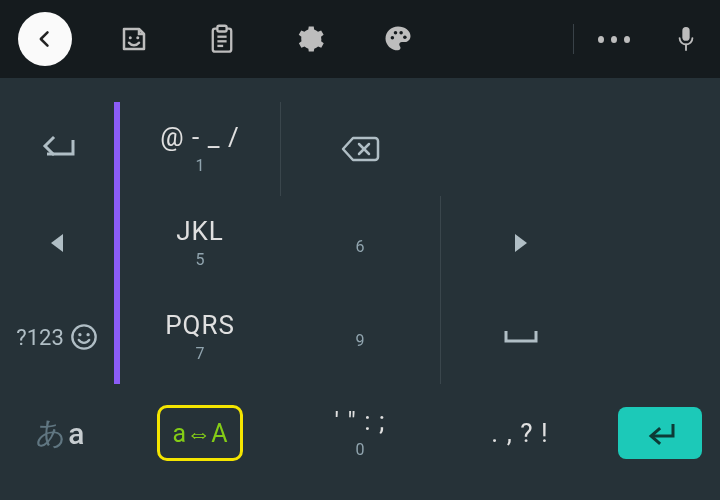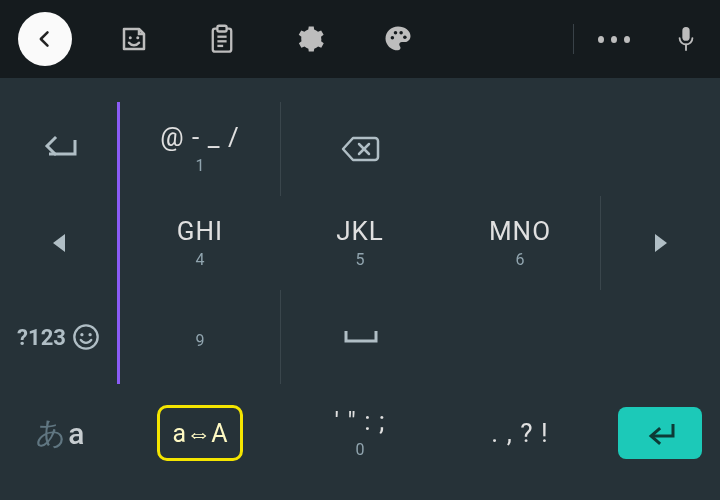--- a/index.html
+++ b/index.html
@@ -46,34 +46,34 @@
   .row:last-child { height: 98px; }
   .key {
     display:flex; flex-direction:column; align-items:center; justify-content:center;
     cursor:pointer; user-select:none;
   }
   .key .main { color:#e0e0e0; font-size:26px; line-height:1; letter-spacing:1px; }
   .key .sub  { color:#90a4ae; font-size:16px; margin-top:6px; }
   .side { color:#b0bec5; }
 
   
-  .col-sep-l { border-right: 3px solid #8b5cf6; font-weight: bold; }
+  .col-sep-l { border-right: 6px solid #8b5cf6; }
   .col-sep-r { border-left: 1px solid #3a464c; }
 
   .small-txt { font-size:22px; color:#b0bec5; }
   .lang { display:flex; align-items:center; gap:2px;}
   .lang .jp { color:#607681; font-size:30px; }
   .lang .en { color:#c7cdd0; font-size:30px; font-weight:500; }
 
   .case-key {
     border: 3px solid #f4e500;
     border-radius: 10px;
     width: 86px; height: 56px;
     display:flex; align-items:center; justify-content:center;
-    color:#fef9c3; font-size:25px;
+    color:#84cc16; font-size:25px;
     margin: 0 auto;
   }
   .enter-key {
     width: 84px; height: 52px; border-radius: 8px;
     background: #1cc9b8;
     display:flex; align-items:center; justify-content:center;
     margin: 0 auto;
   }
 
   svg { display:block; }
@@ -157,49 +157,48 @@
     </div>
   </div>
 
   <div class="row">
     <div class="key side col-sep-l">
       <svg width="18" height="22" viewBox="0 0 18 22">
           <path d="M15 2v18L3 11z" fill="#b0bec5"></path>
         </svg>
     </div>
     <div class="key">
-      <span class="main">GHI</span>
-      <span class="sub">4</span>
-    </div>
-    <div class="key">
       <span class="main">JKL</span>
       <span class="sub">5</span>
     </div>
     <div class="key">
-      <span class="main">MNO</span>
       <span class="sub">6</span>
     </div>
     <div class="key side col-sep-r">
       <svg width="18" height="22" viewBox="0 0 18 22">
           <path d="M3 2v18l12-9z" fill="#b0bec5"></path>
         </svg>
     </div>
   </div>
 
   <div class="row">
     <div class="key side col-sep-l" style="flex-direction:row; gap:6px;">
       <span class="small-txt">?123</span>
       <svg width="28" height="28" viewBox="0 0 24 24">
           <circle cx="12" cy="12" r="10" fill="none" stroke="#b0bec5" stroke-width="2"></circle>
           <circle cx="8.5" cy="10" r="1.4" fill="#b0bec5"></circle>
           <circle cx="15.5" cy="10" r="1.4" fill="#b0bec5"></circle>
           <path d="M7.5 14.5c1.2 1.8 2.8 2.5 4.5 2.5s3.3-.7 4.5-2.5" fill="none" stroke="#b0bec5" stroke-width="2" stroke-linecap="round"></path>
         </svg>
     </div>
     <div class="key">
+      <span class="main">PQRS</span>
+      <span class="sub">7</span>
+    </div>
+    <div class="key">
       <span class="sub">9</span>
     </div>
     <div class="key side col-sep-r">
       <svg width="36" height="18" viewBox="0 0 36 18">
           <path d="M3 3v10h30V3" fill="none" stroke="#b0bec5" stroke-width="3"></path>
         </svg>
     </div>
   </div>
 
   <div class="row">

